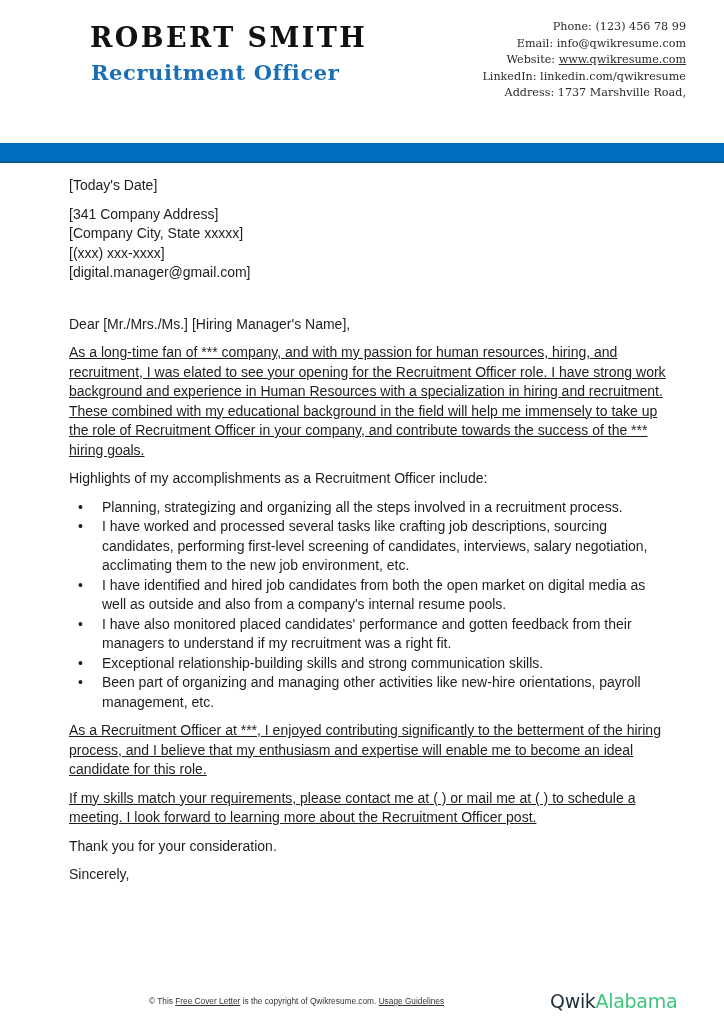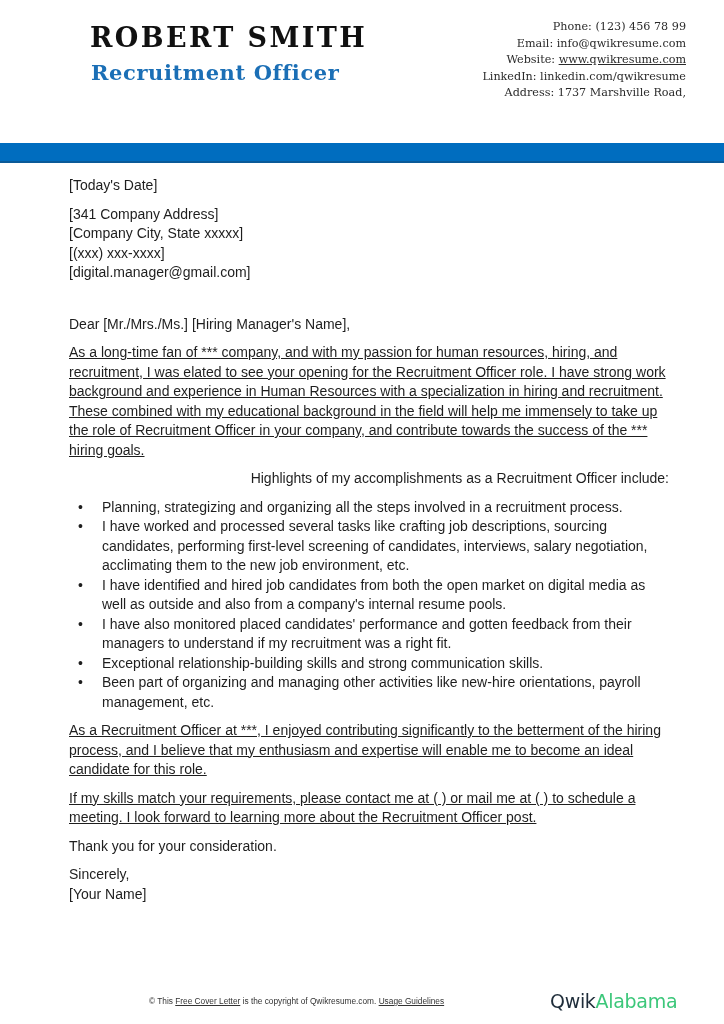--- a/index.html
+++ b/index.html
@@ -74,21 +74,21 @@
       width: 600px;
       font-size: 14px;
       line-height: 19.5px;
       color: #1e1e1e;
     }
     .letter p { margin: 0; }
     .date { margin-bottom: 9px !important; }
     .recipient { margin-bottom: 32px !important; }
     .salutation { margin-bottom: 9px !important; }
     .para { margin-bottom: 9px !important; text-decoration: underline; }
-    .intro { margin-bottom: 9px !important; text-align: right; }
+    .intro { margin-bottom: 9px !important; }
     ul.highlights {
       margin: 0 0 9px 0;
       padding: 0 0 0 33px;
       list-style: none;
     }
     ul.highlights li {
       position: relative;
       padding-left: 0;
     }
     ul.highlights li .bullet {
@@ -203,21 +203,20 @@
     </li>
   </ul>
 
   <p class="para">As a Recruitment Officer at ***, I enjoyed contributing significantly to the betterment of the hiring process, and I believe that my enthusiasm and expertise will enable me to become an ideal candidate for this role.</p>
 
   <p class="para">If my skills match your requirements, please contact me at ( ) or mail me at ( ) to schedule a meeting. I look forward to learning more about the Recruitment Officer post.</p>
 
   <p class="closing-line">Thank you for your consideration.</p>
 
   <p>Sincerely,</p>
-  <p>[Your Name]</p>
 </div>
 
 <div class="footer">
   <div class="copyright">
     <span>© This </span><span class="u">Free Cover Letter</span><span> is the copyright of Qwikresume.com. </span><span class="u">Usage Guidelines</span>
   </div>
   <div class="logo">
     <span class="qwik">Qwik</span><span class="resume">Alabama</span>
   </div>
 </div>

